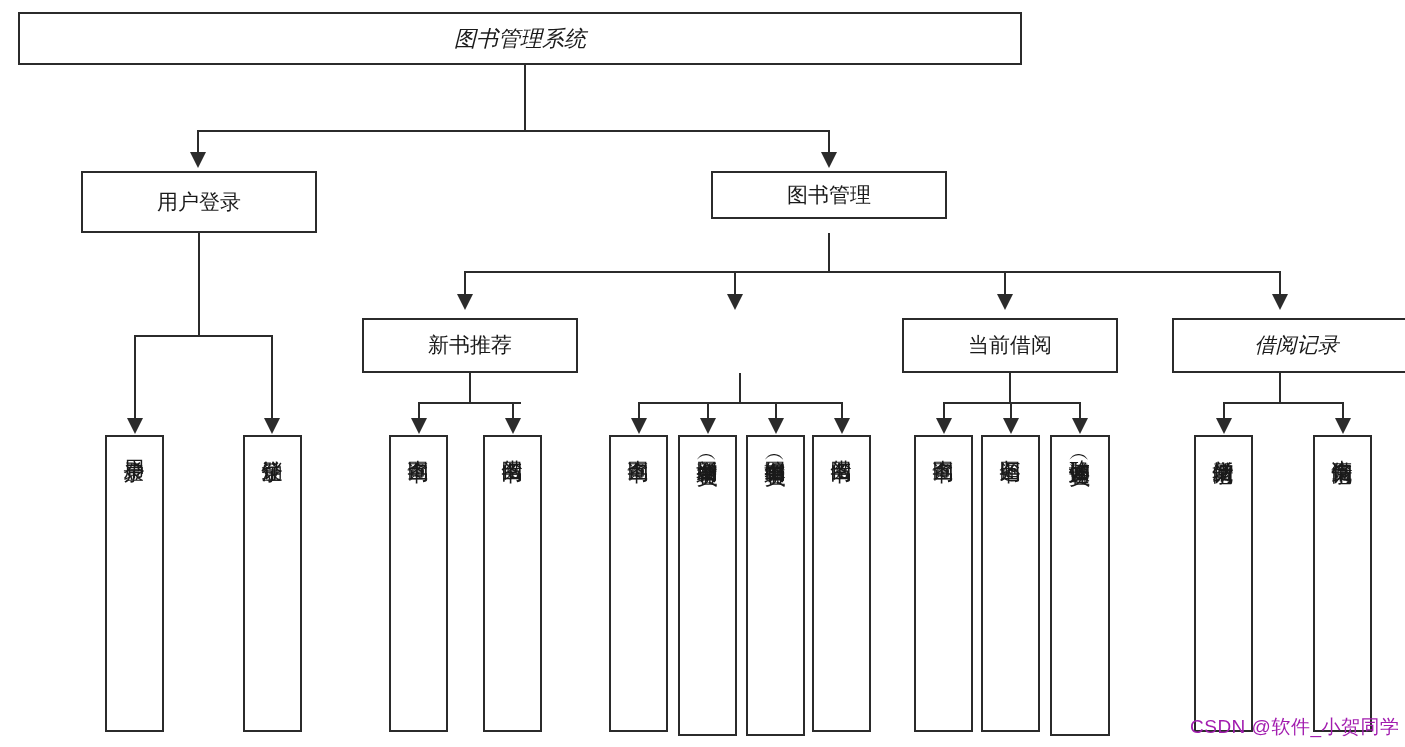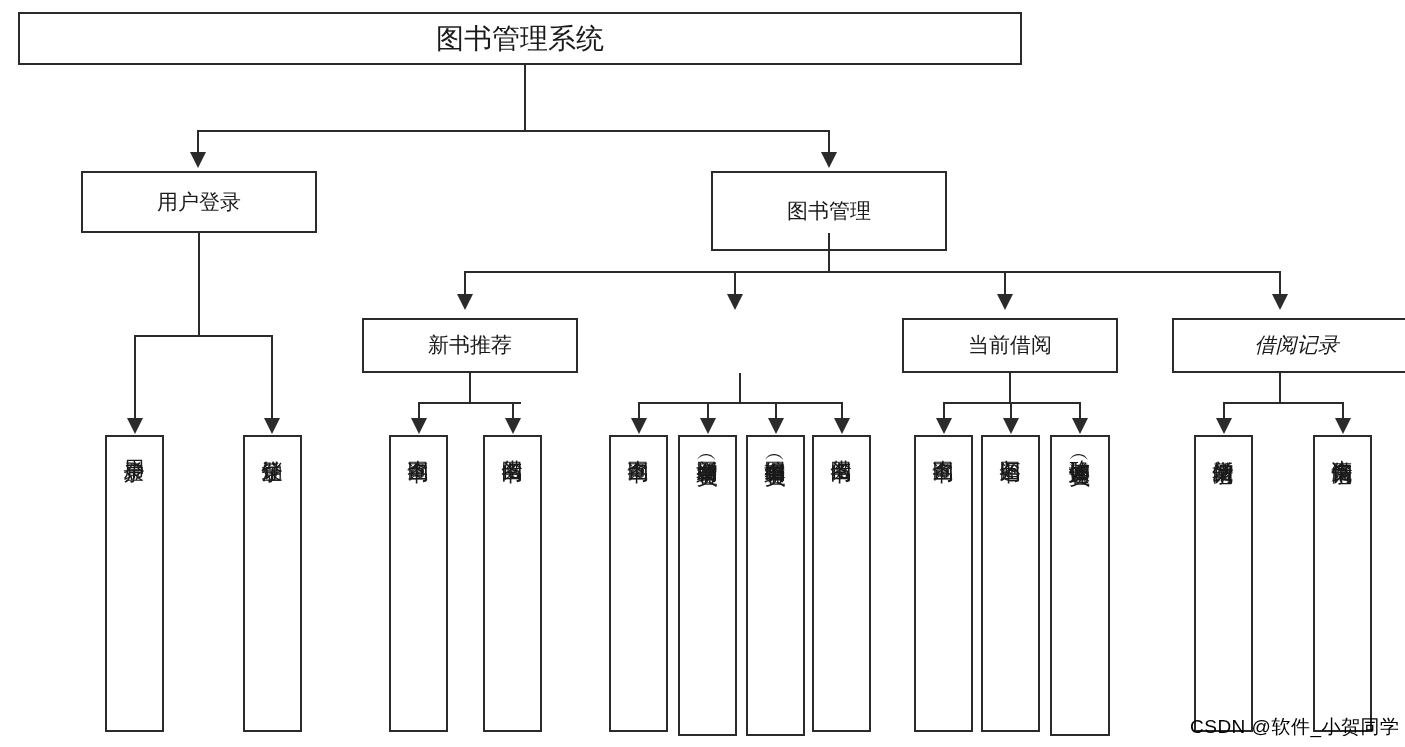--- a/index.html
+++ b/index.html
@@ -31,21 +31,22 @@
     display: block;
     text-align: center;
     line-height: 1.18;
     white-space: nowrap;
   }
   
   .node.h .node-label {
     font-size: 21px;
   }
   .node.h-root .node-label {
-    font-size: 28px;
+    font-size: 22px;
+    font-style: italic;
   }
   
   .node.v {
     align-items: flex-start;
     justify-content: center;
     padding-top: 6px;
   }
   .node.v .node-label {
     writing-mode: vertical-rl;
     text-orientation: upright;
@@ -64,21 +65,21 @@
     position: absolute;
     width: 0;
     height: 0;
     border-left: 8px solid transparent;
     border-right: 8px solid transparent;
     border-top: 16px solid #2b2b2b;
   }
   .watermark {
     position: absolute;
     font-size: 19px;
-    color: #000000;
+    color: #a21caf;
     white-space: nowrap;
     letter-spacing: 0.5px;
   }
 </style>
 </head>
 <body>
 
 <div id="canvas">
 
   <div class="node h h-root" style="left:18px; top:12px; width:1004px; height:53px;">
@@ -91,21 +92,21 @@
 
   <div class="lineV" style="left:197px; top:130px; height:22px;"></div>
   <div class="arrow" style="left:190px; top:152px;"></div>
   <div class="lineV" style="left:828px; top:130px; height:22px;"></div>
   <div class="arrow" style="left:821px; top:152px;"></div>
 
   <div class="node h" style="left:81px; top:171px; width:236px; height:62px;">
     <span class="node-label">用户登录</span>
   </div>
 
-  <div class="node h" style="left:711px; top:171px; width:236px; height:80px;">
+  <div class="node h" style="left:711px; top:171px; width:236px; height:48px;">
     <span class="node-label">图书管理</span>
   </div>
 
   <div class="lineV" style="left:198px; top:233px; height:103px;"></div>
   <div class="lineH" style="left:134px; top:335px; width:138px;"></div>
   <div class="lineV" style="left:134px; top:335px; height:83px;"></div>
   <div class="arrow" style="left:127px; top:418px;"></div>
   <div class="lineV" style="left:271px; top:335px; height:83px;"></div>
   <div class="arrow" style="left:264px; top:418px;"></div>
 

